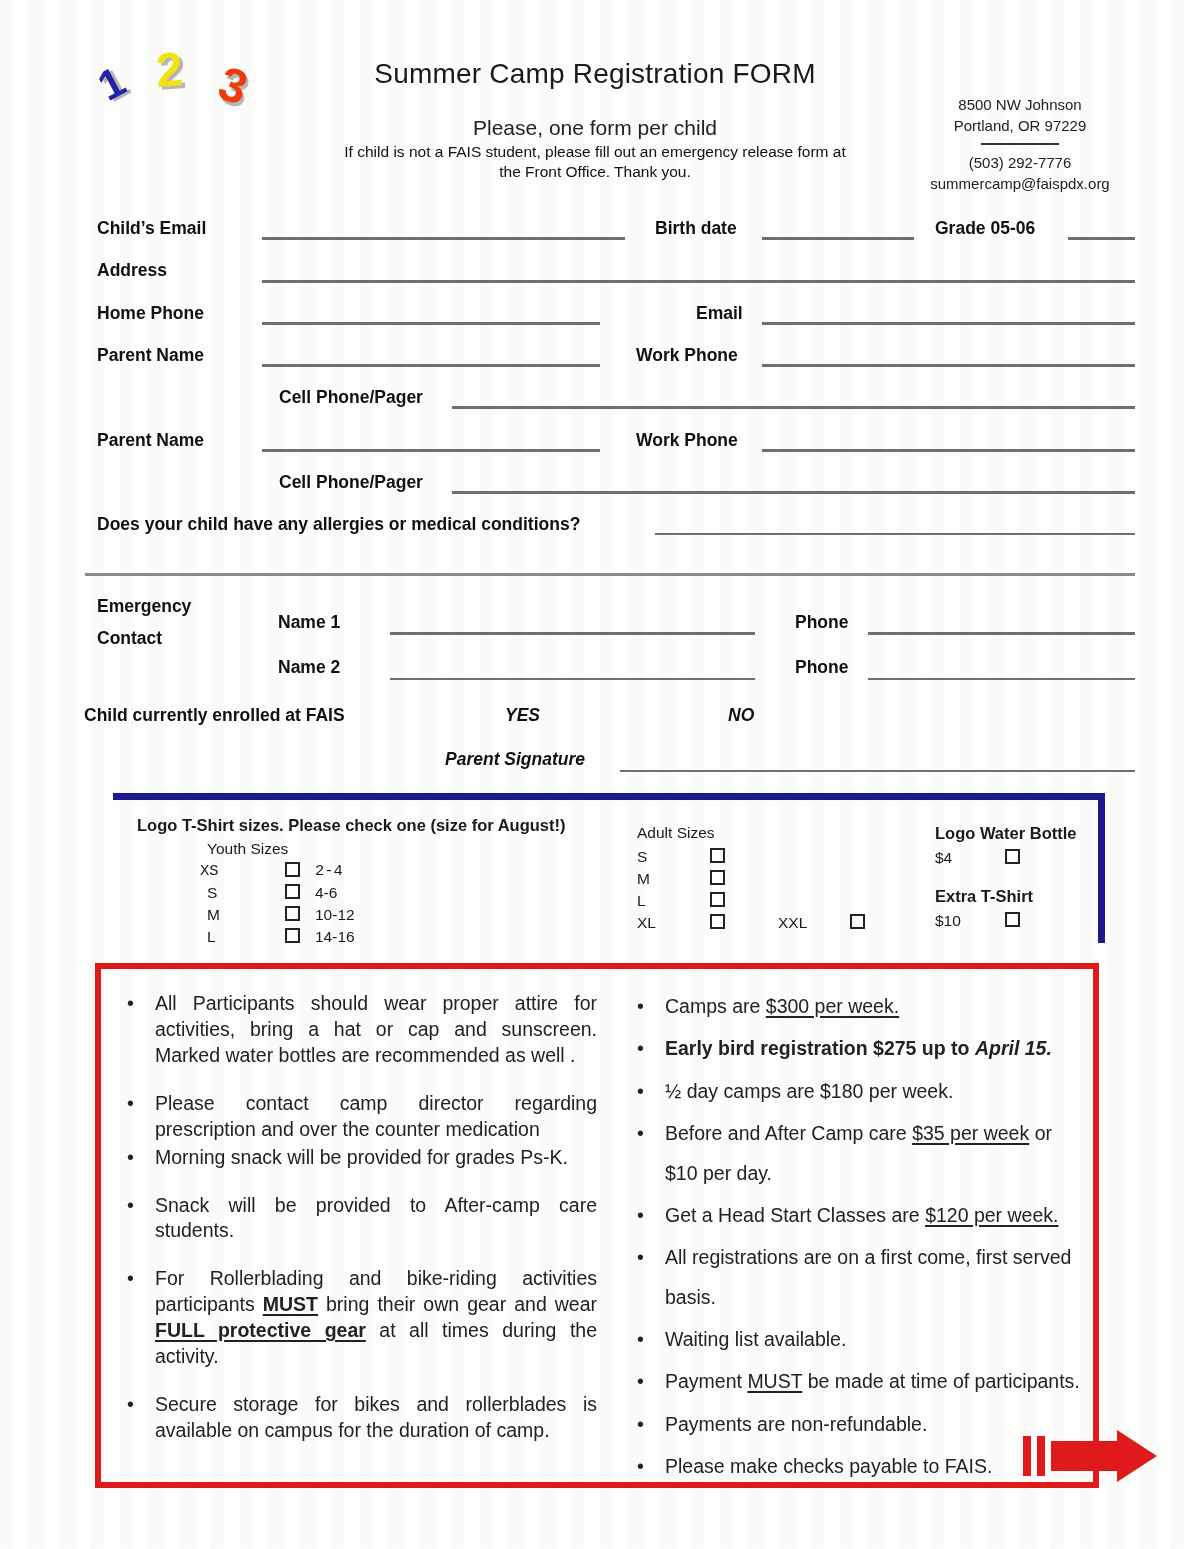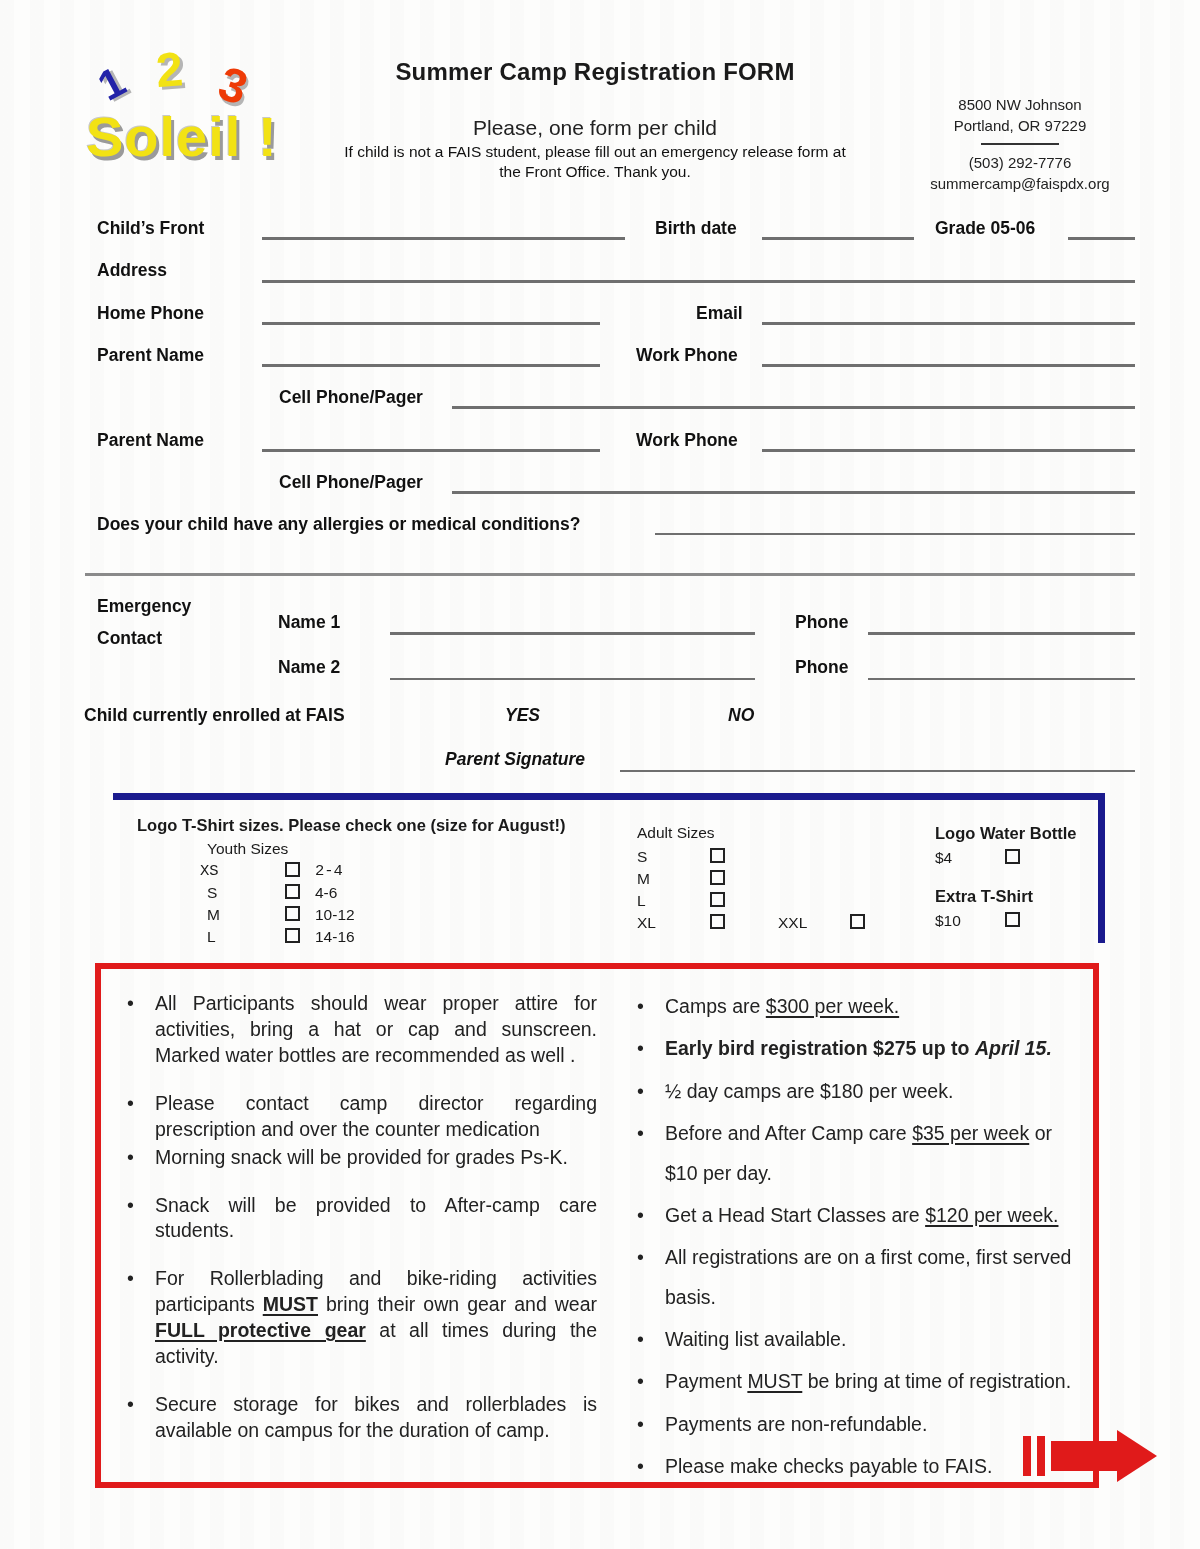--- a/index.html
+++ b/index.html
@@ -14,21 +14,21 @@
     overflow:hidden;
   }
   .abs { position:absolute; }
   .lbl { font-weight:bold; font-size:17.5px; color:#111; white-space:nowrap; }
   .ital { font-style:italic; }
   .fline { position:absolute; height:0; border-bottom:3px solid #6f6f6f; }
   .fline.thin { border-bottom-width:2px; }
   .cbox { position:absolute; width:15px; height:15px; border:2px solid #222; background:transparent; }
 
   
-  .title { font-size:24px; font-weight:bold; text-align:center; letter-spacing:0.2px; }
+  .title { font-size:28px; font-weight:normal; text-align:center; letter-spacing:0.2px; }
   .subtitle { font-size:21px; text-align:center; color:#222; }
   .note { font-size:15.5px; font-weight:normal; text-align:center; color:#111; }
   .contact-block { text-align:center; font-size:15px; color:#222; line-height:1.4;margin-top:32px; }
   .contact-sep { width:78px; height:2px; background:#333; margin:7px auto 7px auto; }
 
   
   .logo-digit { position:absolute; font-weight:bold; text-shadow:3px 3px 0 #b5b5b5; }
   .logo-word { position:absolute; font-weight:bold; font-size:56px; letter-spacing:1px;
                color:#f2e214; text-shadow:3px 4px 0 #9a9a9a, -1px -1px 0 #c8c8c8; white-space:nowrap; }
 
@@ -57,37 +57,36 @@
 </style>
 </head>
 <body>
 
 <div id="page">
 
   <div class="abs" style="left:82px; top:42px; width:200px; height:140px;">
     <span class="logo-digit" style="left:18px; top:18px; font-size:42px; color:#2323a8; transform:rotate(-28deg);">1</span>
     <span class="logo-digit" style="left:74px; top:0px; font-size:48px; color:#f2e214; transform:rotate(-4deg);">2</span>
     <span class="logo-digit" style="left:138px; top:16px; font-size:48px; color:#ee3b07; transform:rotate(18deg);">3</span>
-    <span class="logo-word" style="left:4px; top:62px;">Soleil !</span>
   </div>
 
   <div class="abs title" style="left:300px; top:58px; width:590px;">Summer Camp Registration FORM</div>
   <div class="abs subtitle" style="left:300px; top:116px; width:590px;">Please, one form per child</div>
   <div class="abs note" style="left:270px; top:143px; width:650px;">If child is not a FAIS student, please fill out an emergency release form at</div>
   <div class="abs note" style="left:270px; top:163px; width:650px;">the Front Office.  Thank you.</div>
 
   <div class="abs contact-block" style="left:905px; top:62px; width:230px;">
     <div>8500 NW Johnson</div>
     <div>Portland, OR 97229</div>
     <div class="contact-sep"></div>
     <div>(503) 292-7776</div>
     <div>summercamp@faispdx.org</div>
   </div>
 
-  <span class="abs lbl" style="left:97px; top:218px;">Child’s Front</span>
+  <span class="abs lbl" style="left:97px; top:218px;">Child’s Email</span>
   <div class="fline" style="left:262px; top:237px; width:363px;"></div>
   <span class="abs lbl" style="left:655px; top:218px;">Birth date</span>
   <div class="fline" style="left:762px; top:237px; width:152px;"></div>
   <span class="abs lbl" style="left:935px; top:218px;">Grade 05-06</span>
   <div class="fline" style="left:1068px; top:237px; width:67px;"></div>
 
   <span class="abs lbl" style="left:97px; top:260px;">Address</span>
   <div class="fline" style="left:262px; top:280px; width:873px;"></div>
 
   <span class="abs lbl" style="left:97px; top:303px;">Home Phone</span>
@@ -189,21 +188,21 @@
         <li><span>Secure storage for bikes and rollerblades is available on campus for the duration of camp.</span></li>
       </ul>
     <ul class="info-list right-col abs" style="left:528px; top:18px; width:452px;">
         <li><span>Camps are </span><span class="seg-u">$300 per week.</span></li>
         <li><span class="seg-b">Early bird registration $275 up to </span><span class="seg-b seg-i">April 15.</span></li>
         <li><span>½ day camps are $180  per week.</span></li>
         <li><span>Before and After Camp care </span><span class="seg-u">$35 per week</span><span> or $10 per day.</span></li>
         <li><span>Get a Head Start Classes are </span><span class="seg-u">$120 per week.</span></li>
         <li><span>All registrations are on a first come, first served basis.</span></li>
         <li><span>Waiting list available.</span></li>
-        <li><span>Payment </span><span class="seg-u">MUST</span><span> be bring at time of registration.</span></li>
+        <li><span>Payment </span><span class="seg-u">MUST</span><span> be made at time of participants.</span></li>
         <li><span>Payments are non-refundable.</span></li>
         <li><span>Please make checks payable to FAIS.</span></li>
       </ul>
   </div>
 
   <div>
     <div class="arr-part" style="left:1023px; top:1436px; width:8px; height:40px;"></div>
     <div class="arr-part" style="left:1037px; top:1436px; width:8px; height:40px;"></div>
     <div class="arr-part" style="left:1051px; top:1441px; width:68px; height:30px;"></div>
     <div class="arr-head" style="left:1117px; top:1430px;"></div>

